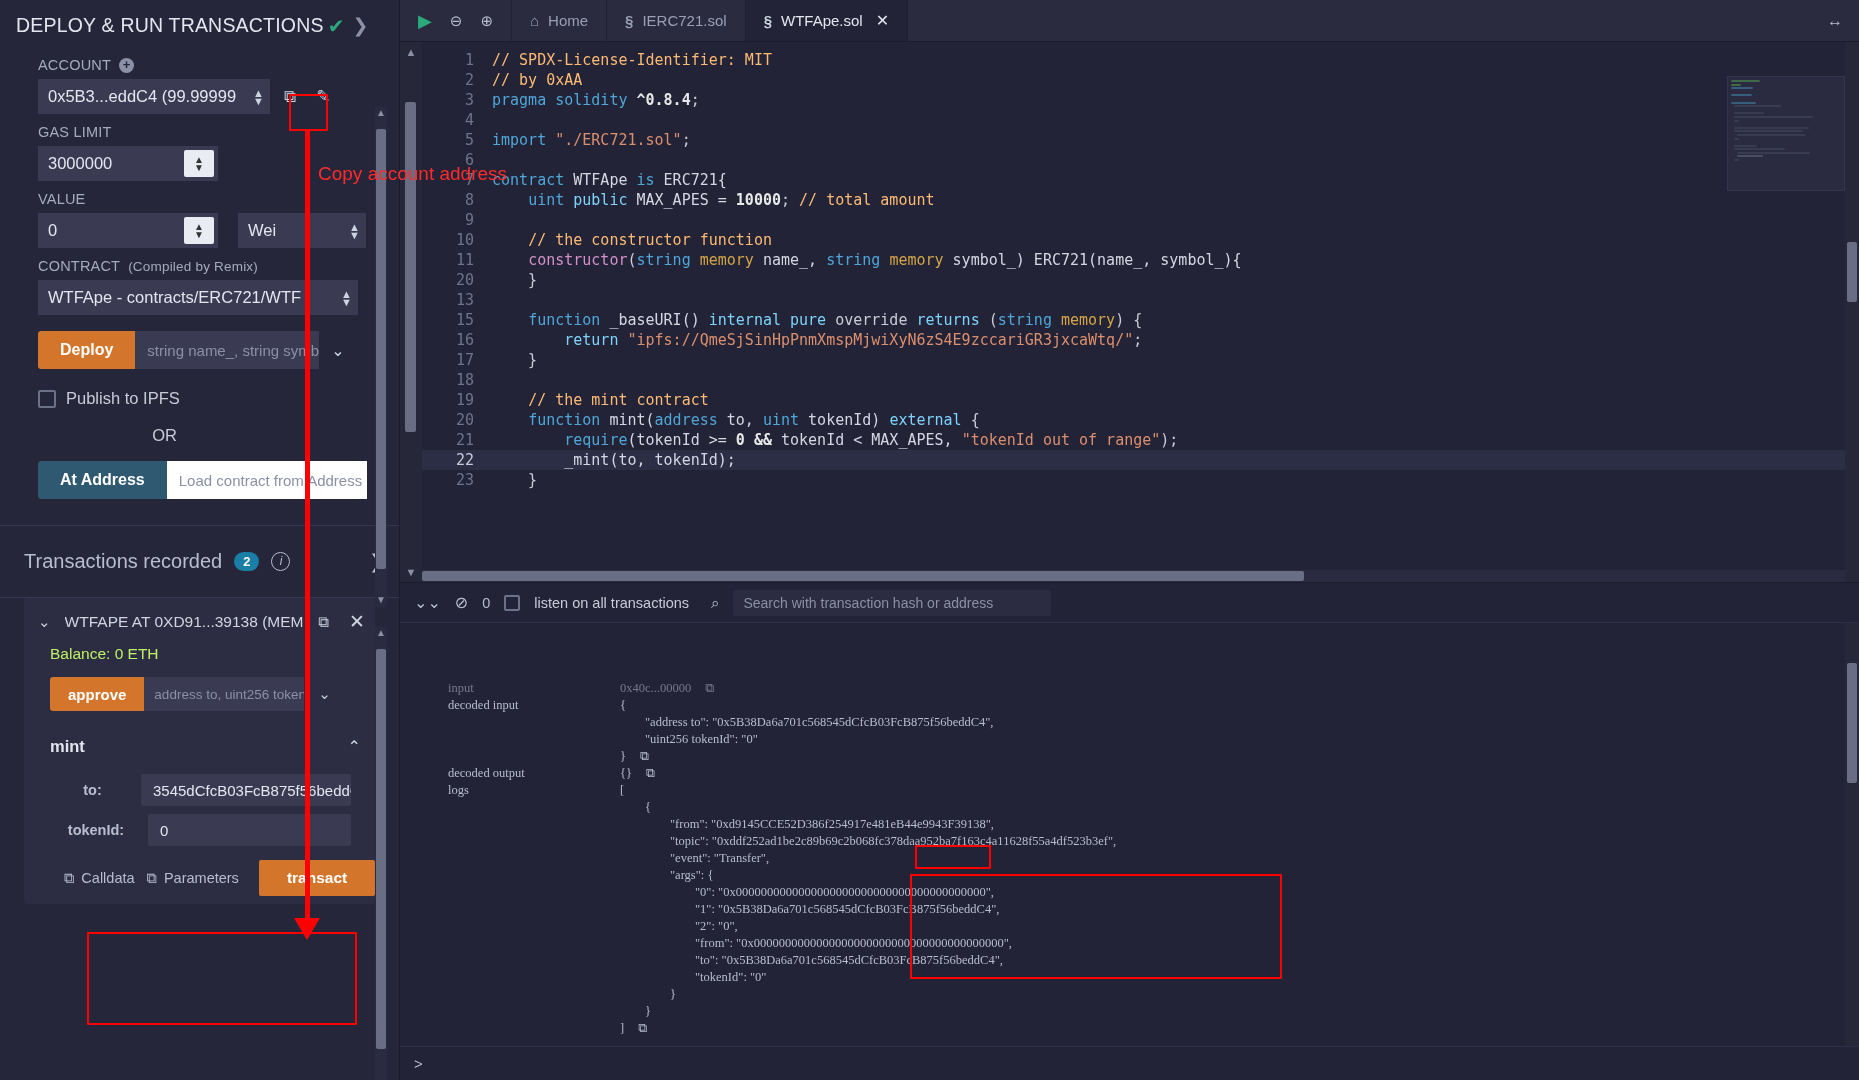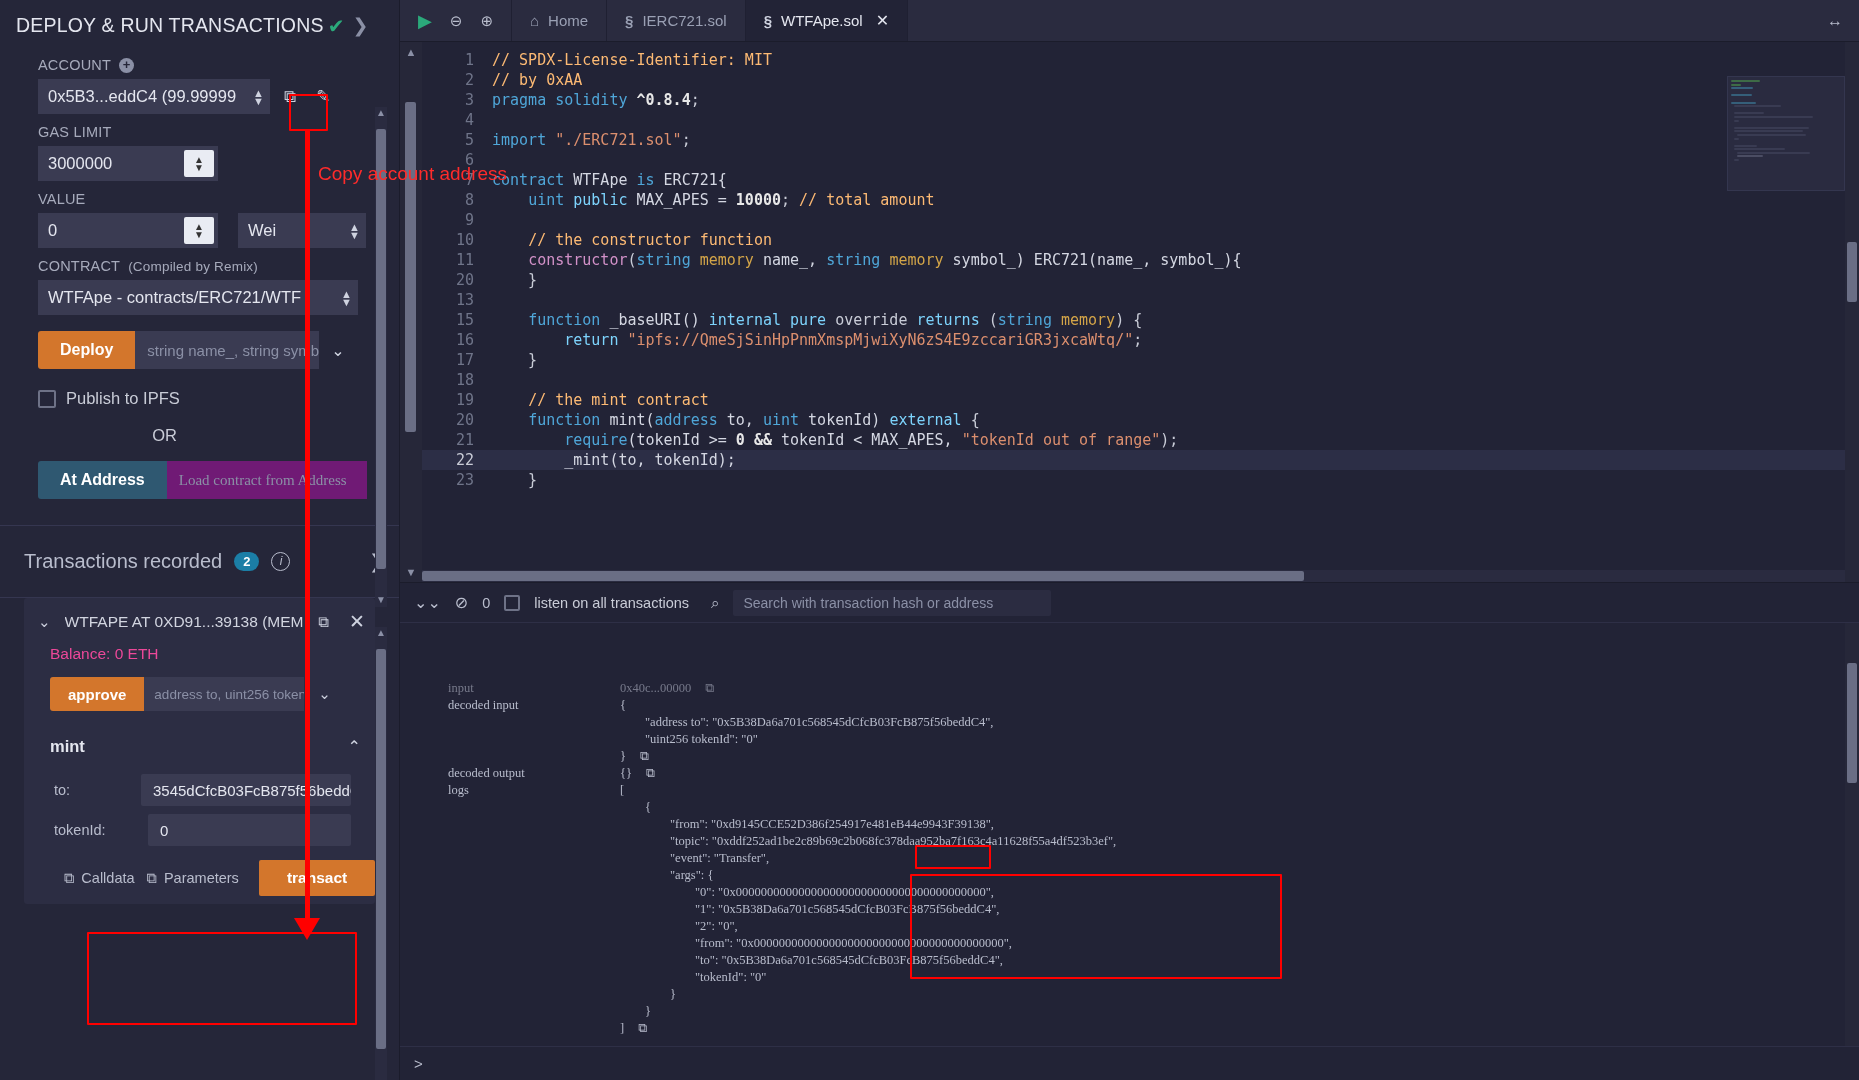--- a/index.html
+++ b/index.html
@@ -90,22 +90,22 @@
   .ipfs-label { font-size:16.5px; color:#c9ccd7; }
 
   .or-row { text-align:center; margin-top: 18px; font-size:16.5px; color:#c9ccd7; padding-right: 70px;}
 
   .ataddr-row { display:flex; align-items:center; padding-left:38px; margin-top: 16px;}
   .btn-ataddr {
     background:#2f5871; color:#fff; font-weight:bold; font-size:16px;
     height: 38px; padding: 0 22px; display:flex; align-items:center; border-radius: 3px 0 0 3px;
   }
   .ataddr-input {
-    background:#701a75; height:38px; width:200px; display:flex; align-items:center;
-    padding-left: 12px; color:#8b90a6; font-size:15px; white-space:nowrap; overflow:hidden;font-family:Liberation Serif, serif;
+    background:#ffffff; height:38px; width:200px; display:flex; align-items:center;
+    padding-left: 12px; color:#8b90a6; font-size:15px; white-space:nowrap; overflow:hidden;
   }
 
   .divider { border-top: 1px solid #353650; margin-top: 26px; }
 
   .txrec-row {
     display:flex; align-items:center; gap:12px; padding: 24px 14px 24px 24px;
   }
   .txrec-title { font-size: 20px; color:#b9bdcd; }
   .badge {
     background:#1b7ea6; color:#fff; font-size:13px; font-weight:bold;
@@ -118,35 +118,35 @@
   .txrec-chev { margin-left:auto; color:#b9bdcd; font-size:19px;}
 
   .deployed-title { font-size: 20px; color:#b9bdcd; padding: 22px 0 16px 24px;}
 
   .contract-card { background:#2c2d43; margin: 0 24px 0 24px; border-radius: 3px; padding-bottom: 8px;}
   .cc-head { display:flex; align-items:center; gap:14px; padding: 12px 10px 12px 14px;}
   .cc-caret { color:#cfd3e0; font-size: 15px;}
   .cc-name { font-size:15.5px; color:#d2d5e0; white-space:nowrap; overflow:hidden; flex: 1 1 auto;}
   .cc-copy { color:#cfd3e0; font-size:15px;}
   .cc-close { color:#cfd3e0; font-size:19px; padding-left: 6px;}
-  .cc-balance { font-size:15.5px; color:#ec4899; padding: 0 0 14px 26px;}
+  .cc-balance { font-size:15.5px; color:#bef264; padding: 0 0 14px 26px;}
   .fn-row { display:flex; align-items:center; padding-left:26px; }
   .btn-fn {
     background:#d3762c; color:#fff; font-weight:bold; font-size:15px;
     height:34px; padding: 0 18px; display:flex;align-items:center;border-radius:3px 0 0 3px;
   }
   .fn-args { background:#3a3b52; height:34px; width:160px; display:flex;align-items:center;
     padding-left:10px; color:#8b90a6; font-size:13.5px; white-space:nowrap; overflow:hidden;}
   .fn-caret { color:#cfd3e0; font-size:15px; padding-left:14px;}
 
   .mint-head { display:flex; align-items:center; padding: 26px 14px 10px 26px; }
   .mint-name { font-size:16.5px; color:#e4e6ef; font-weight: 600;}
   .mint-collapse { margin-left:auto; color:#cfd3e0; font-size:16px;}
   .param-row { display:flex; align-items:center; margin: 8px 0 0 0; padding-left: 30px; gap: 10px;}
-  .param-label { font-size:14.5px; color:#b9bdcd; width: 84px; text-align:left;}
+  .param-label { font-size:14.5px; color:#b9bdcd; width: 84px; text-align:center;font-weight:bold;}
   .param-input {
     background:#3a3b52; height:32px; flex: 1 1 auto; margin-right: 24px;
     display:flex;align-items:center;padding-left:12px;color:#e4e6ef;font-size:15px;
     border-radius:2px; white-space:nowrap; overflow:hidden;
   }
   .action-row { display:flex; align-items:center; gap: 12px; padding: 14px 0 0 40px;}
   .act-item { display:flex; align-items:center; gap:7px; color:#b9bdcd; font-size:14.5px;}
   .btn-transact {
     background:#d3762c; color:#fff; font-weight:600; font-size:15.5px;
     height: 36px; padding: 0 28px; display:flex;align-items:center;border-radius:2px;

